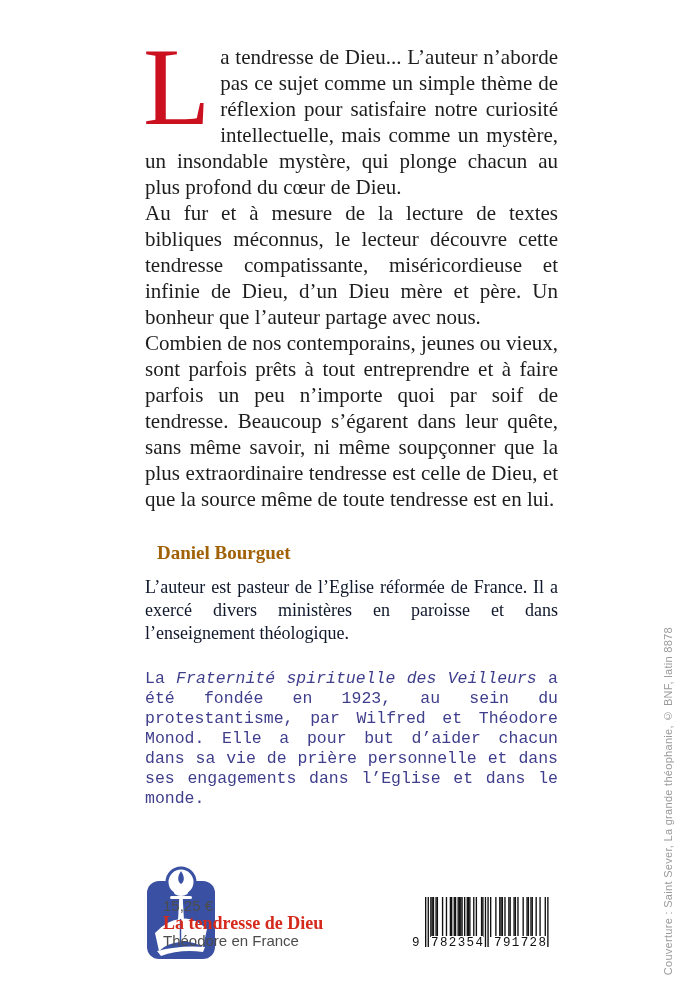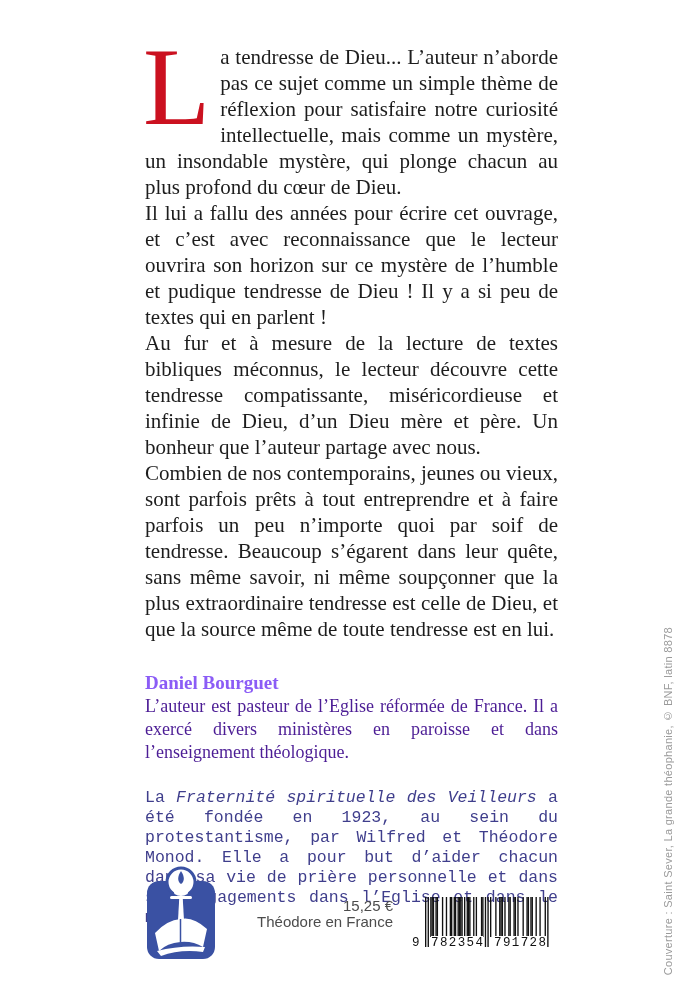--- a/index.html
+++ b/index.html
@@ -27,49 +27,48 @@
     float:left;
     font-family:"Liberation Serif",serif;
     font-size:110px;
     line-height:82px;
     height:80px;
     color:#cb1120;
     margin:2px 10px 0 -2px;
   }
   .author-block{margin-top:30px;}
   .author-name{
-    margin:0;
+    margin:12px;
     font-size:19px;
     font-weight:bold;
-    color:#8b5cf6;
+    color:#a16207;
   }
   .author-bio{
     margin:1px 0 0 0;
     font-size:18px;
     line-height:23px;
     text-align:justify;
-    color:#4c1d95;
+    color:#0f172a;
   }
   .fraternite{
     margin:24px 0 0 0;
     font-size:16.5px;
     line-height:20px;
     text-align:justify;
     color:#3f3e8c;
     font-family:Liberation Mono, monospace;
   }
   .fraternite em{font-style:italic;}
 
   
   .logo{position:absolute;left:147px;top:862px;width:68px;height:97px;}
   .colophon{
     position:absolute;
     right:307px;top:898px;
     width:230px;
-    text-align:right;
     font-family:"Liberation Sans",sans-serif;
   }
   .colophon .price{margin:0;font-size:15px;line-height:16px;color:#4c4c4c;}
   .colophon .title{
     margin:0;
     font-family:"Liberation Serif",serif;
     font-weight:bold;
     font-size:18px;line-height:19px;
     color:#d5291c;
   }
@@ -106,21 +105,20 @@
 </style>
 </head>
 <body>
 
 <div class="page">
 
   <div class="text-col">
 
     <p class="body-par"><span class="dropcap">L</span><span>a tendresse de Dieu... L’auteur n’aborde pas ce sujet comme un simple thème de réflexion pour satisfaire notre curiosité intellectuelle, mais comme un mystère, un insondable mystère, qui plonge chacun au plus profond du cœur de Dieu.</span></p>
 
-    <p class="body-par">Il lui a fallu des années pour écrire cet ouvrage, et c’est avec reconnaissance que le lecteur ouvrira son horizon sur ce mystère de l’humble et pudique tendresse de Dieu ! Il y a si peu de textes qui en parlent !</p>
 
     <p class="body-par">Au fur et à mesure de la lecture de textes bibliques méconnus, le lecteur découvre cette tendresse compatissante, miséricordieuse et infinie de Dieu, d’un Dieu mère et père. Un bonheur que l’auteur partage avec nous.</p>
 
     <p class="body-par">Combien de nos contemporains, jeunes ou vieux, sont parfois prêts à tout entreprendre et à faire parfois un peu n’importe quoi par soif de tendresse. Beaucoup s’égarent dans leur quête, sans même savoir, ni même soupçonner que la plus extraordinaire tendresse est celle de Dieu, et que la source même de toute tendresse est en lui.</p>
 
     <div class="author-block">
       <p class="author-name">Daniel Bourguet</p>
       <p class="author-bio">L’auteur est pasteur de l’Eglise réformée de France. Il a exercé divers ministères en paroisse et dans l’enseignement théologique.</p>
     </div>
 
@@ -135,20 +133,21 @@
     <rect x="23" y="34" width="22" height="3" rx="1.5" fill="#ffffff"></rect>
     <path d="M32.2 37 L35.8 37 L37.2 62 L30.8 62 Z" fill="#ffffff"></path>
     <path d="M8 71 Q20 58 33.5 57 L33.5 80 Q20 81 12 89 Z" fill="#ffffff"></path>
     <path d="M60 67 Q46 54 33.5 57 L33.5 80 Q46 79 56 85 Z" fill="#ffffff"></path>
     <path d="M10 89 Q33 83 58 85 L56 90 Q33 87 14 94 Z" fill="#ffffff"></path>
     <line x1="33.5" y1="57" x2="33.5" y2="80" stroke="#3a51a3" stroke-width="1.5"></line>
   </svg>
 
   <div class="colophon">
     <p class="price">15,25 €</p>
+    <p class="title">La tendresse de Dieu</p>
     <p class="printed">Théodore en France</p>
   </div>
 
   <div class="barcode">
     <div id="barcode-bars"><svg width="123.5" height="50">
           <rect x="0.00" y="0" width="1.35" height="50" fill="#111"></rect>
           <rect x="2.60" y="0" width="1.35" height="50" fill="#111"></rect>
           <rect x="5.20" y="0" width="1.35" height="40" fill="#111"></rect>
           <rect x="6.50" y="0" width="1.35" height="40" fill="#111"></rect>
           <rect x="7.80" y="0" width="1.35" height="40" fill="#111"></rect>

